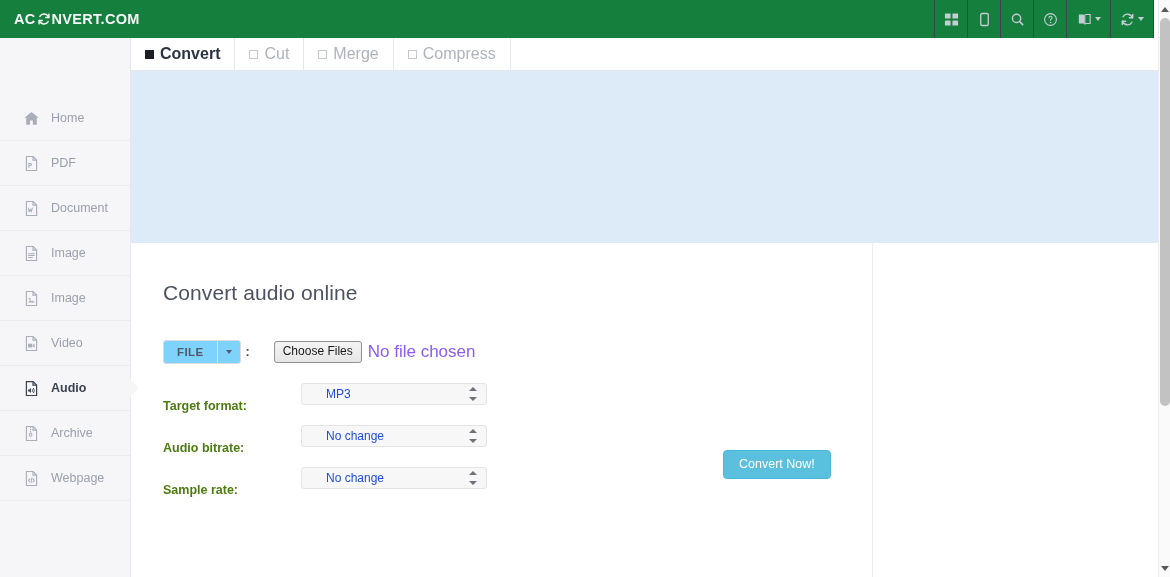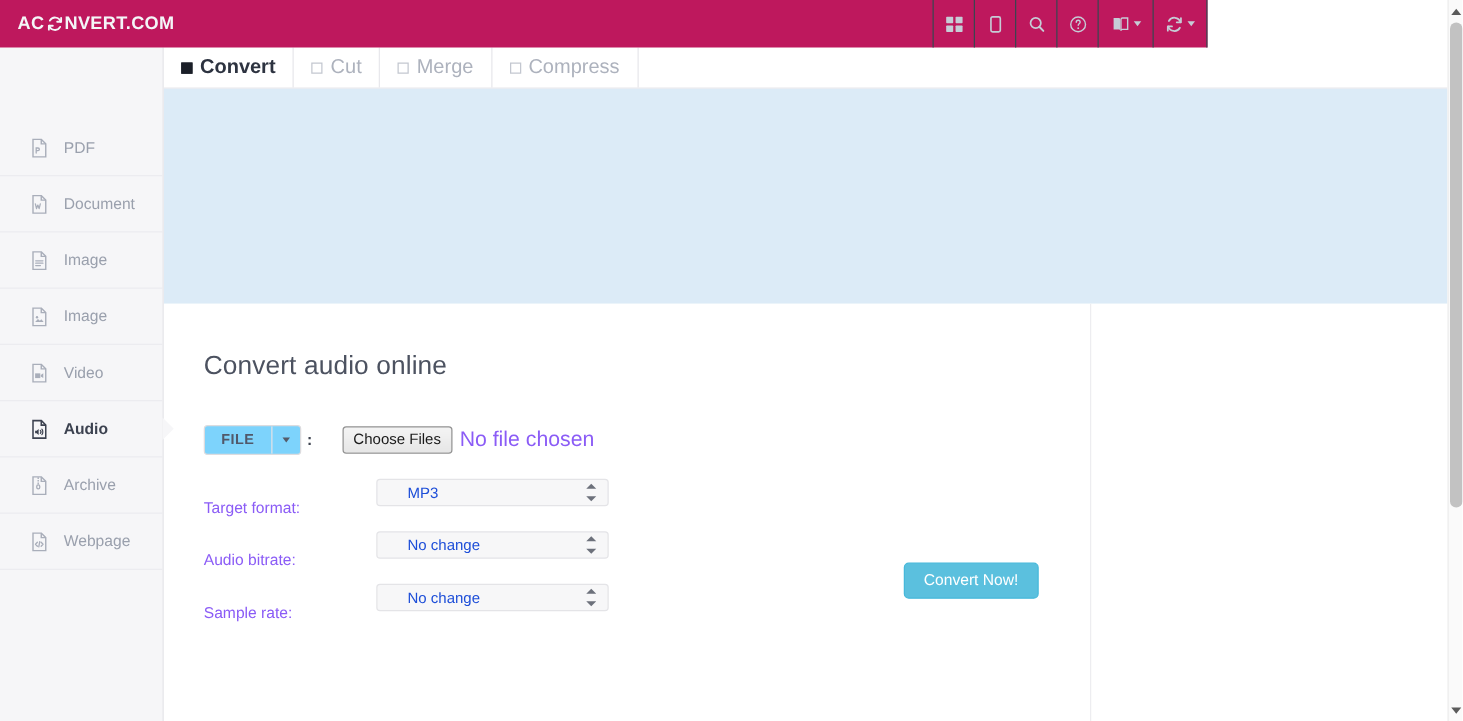--- a/index.html
+++ b/index.html
@@ -16,23 +16,23 @@
     position: relative;
     width: 1170px;
     height: 577px;
     overflow: hidden;
   }
 
   
   .navbar {
     position: absolute;
     top: 0; left: 0;
-    width: 966px;
+    width: 1154px;
     height: 38px;
-    background: #be185d;
+    background: #15803d;
     display: flex;
     align-items: stretch;
     z-index: 20;
   }
   .brand {
     display: flex;
     align-items: center;
     padding: 0 16px 0 14px;
     color: #f4f6f8;
     font-size: 14.5px;
@@ -190,22 +190,22 @@
     padding: 26px 0 0 32px;
   }
   .form-row {
     display: flex;
     align-items: center;
     height: 42px;
   }
   .form-label {
     width: 121px;
     font-size: 12.5px;
-    color: #8b5cf6;
-    font-weight: normal;
+    color: #4d7c0f;
+    font-weight: bold;
     flex: 0 0 auto;
     margin-top: 24px;
   }
 
   
   .btn-group {
     display: inline-flex;
     align-items: stretch;
     height: 24px;
     border: 1px solid #dcdcdf;
@@ -443,20 +443,28 @@
           </svg>
         </span>
         <span class="caret-d"></span>
       </div>
 
     </div>
   </div>
 
   <div class="sidebar">
 
+    <div class="side-item">
+      <span class="si-icon">
+        <svg width="17" height="17" viewBox="0 0 18 18" fill="currentColor">
+          <path d="M9 2.2L1.4 8.3h2v7.2h4.1v-4.3h2.9v4.3h4.2V8.3h2L9 2.2z"></path>
+        </svg>
+      </span>
+      <span class="si-label">Home</span>
+    </div>
 
     <div class="side-item">
       <span class="si-icon">
         <svg width="17" height="17" viewBox="0 0 18 18" fill="none">
           <path d="M3.6 1.6h7.1l3.7 3.7v11.1H3.6V1.6z" stroke="currentColor" stroke-width="1.2"></path>
           <path d="M10.6 1.7v3.7h3.7" stroke="currentColor" stroke-width="1.2"></path>
           <path d="M6.3 13.2V8.9h1.5c.7 0 1.2.5 1.2 1.1s-.5 1.1-1.2 1.1H6.3" stroke="currentColor" stroke-width="1.1" stroke-linecap="round"></path>
         </svg>
       </span>
       <span class="si-label">PDF</span>

